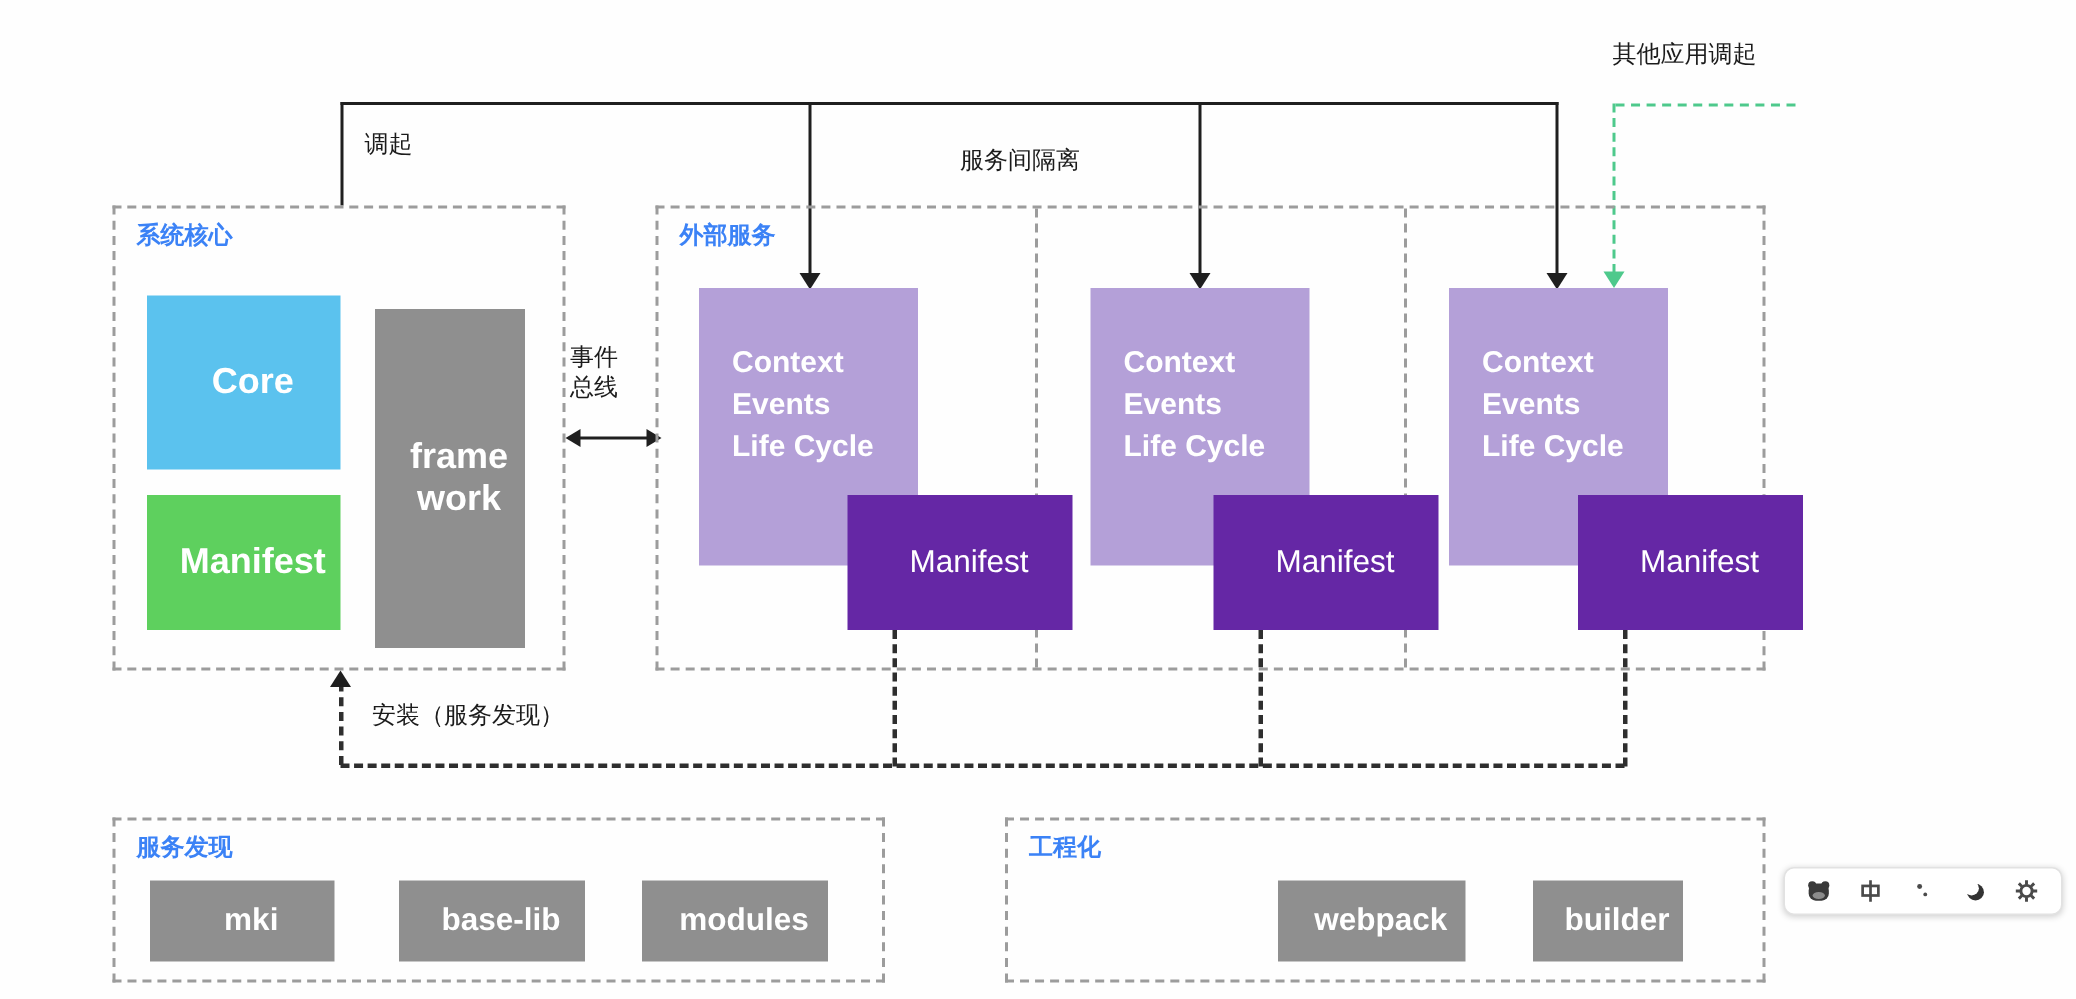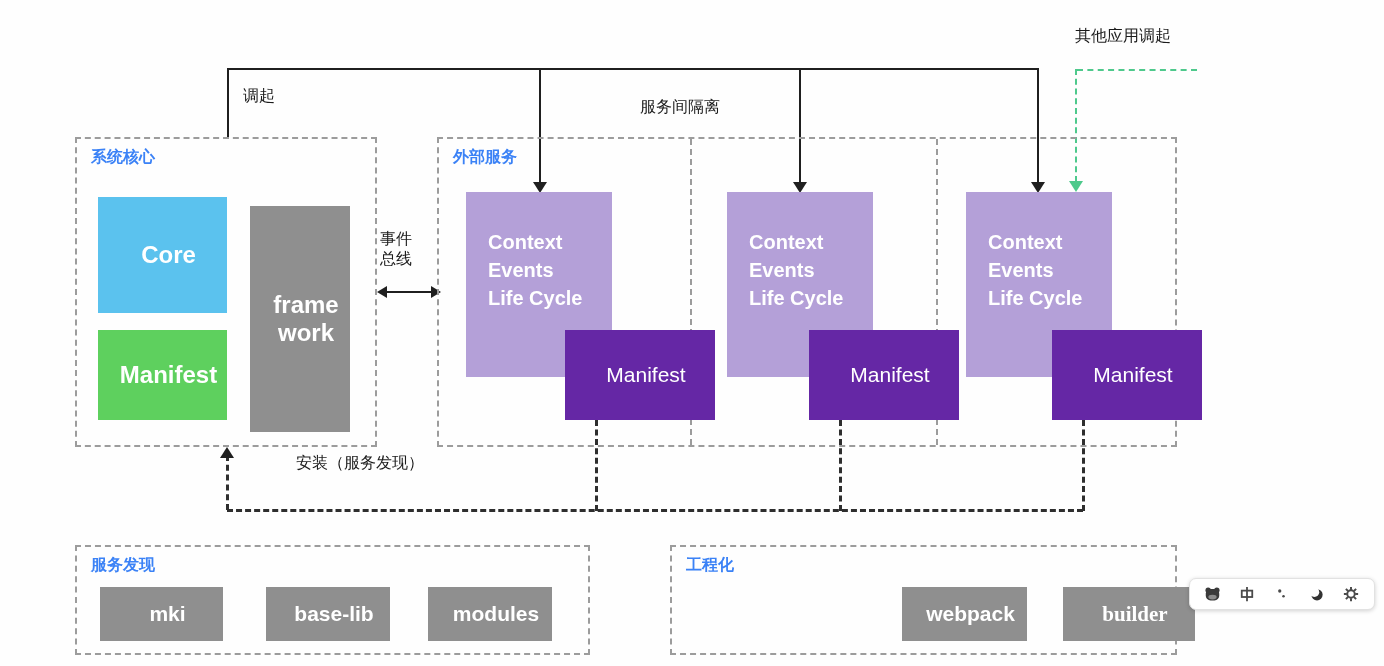--- a/index.html
+++ b/index.html
@@ -128,42 +128,42 @@
   <div class="solid manifest" style="left:1007px;top:330px;width:150px;height:90px;">
     <span>Manifest</span>
   </div>
 
   <div class="dash-v" style="left:595px;top:420px;height:91px;"></div>
   <div class="dash-v" style="left:839px;top:420px;height:91px;"></div>
   <div class="dash-v" style="left:1082px;top:420px;height:91px;"></div>
   <div class="dash-h" style="left:227px;top:509px;width:856px;"></div>
   <div class="dash-v" style="left:226px;top:455px;height:55px;"></div>
   <div class="arr-up" style="left:220px;top:447px;"></div>
-  <div class="lbl" style="left:248px;top:453px;margin-left:48px;">安装（服务发现）</div>
+  <div class="lbl" style="left:248px;top:467px;">安装（服务发现）</div>
 
   <div class="dashed-box" style="left:75px;top:545px;width:515px;height:110px;">
     <div class="group-title">服务发现</div>
   </div>
   <div class="solid graybox" style="left:100px;top:587px;width:123px;height:54px;">
     <span>mki</span>
   </div>
   <div class="solid graybox" style="left:428px;top:587px;width:124px;height:54px;">
     <span>modules</span>
   </div>
   <div class="solid graybox" style="left:266px;top:587px;width:124px;height:54px;">
     <span>base-lib</span>
   </div>
 
   <div class="dashed-box" style="left:670px;top:545px;width:507px;height:110px;">
     <div class="group-title">工程化</div>
   </div>
-  <div class="solid graybox" style="left:902px;top:587px;width:125px;height:54px;">
+  <div class="solid graybox" style="left:852px;top:587px;width:125px;height:54px;">
     <span>webpack</span>
   </div>
-  <div class="solid graybox" style="left:1063px;top:587px;width:132px;height:54px;font-family:Liberation Serif, serif;">
+  <div class="solid graybox" style="left:1022px;top:587px;width:100px;height:54px;">
     <span>builder</span>
   </div>
 
   <div class="toolbar">
     <span class="tb-btn">
       <svg width="19" height="19" viewBox="0 0 24 24">
         <circle cx="6.5" cy="6.5" r="3.4" fill="#3a3a3a"></circle>
         <circle cx="17.5" cy="6.5" r="3.4" fill="#3a3a3a"></circle>
         <rect x="3.5" y="5" width="17" height="14.5" rx="6" fill="#3a3a3a"></rect>
         <ellipse cx="12" cy="15.2" rx="5.2" ry="3" fill="#8b8b8b"></ellipse>

